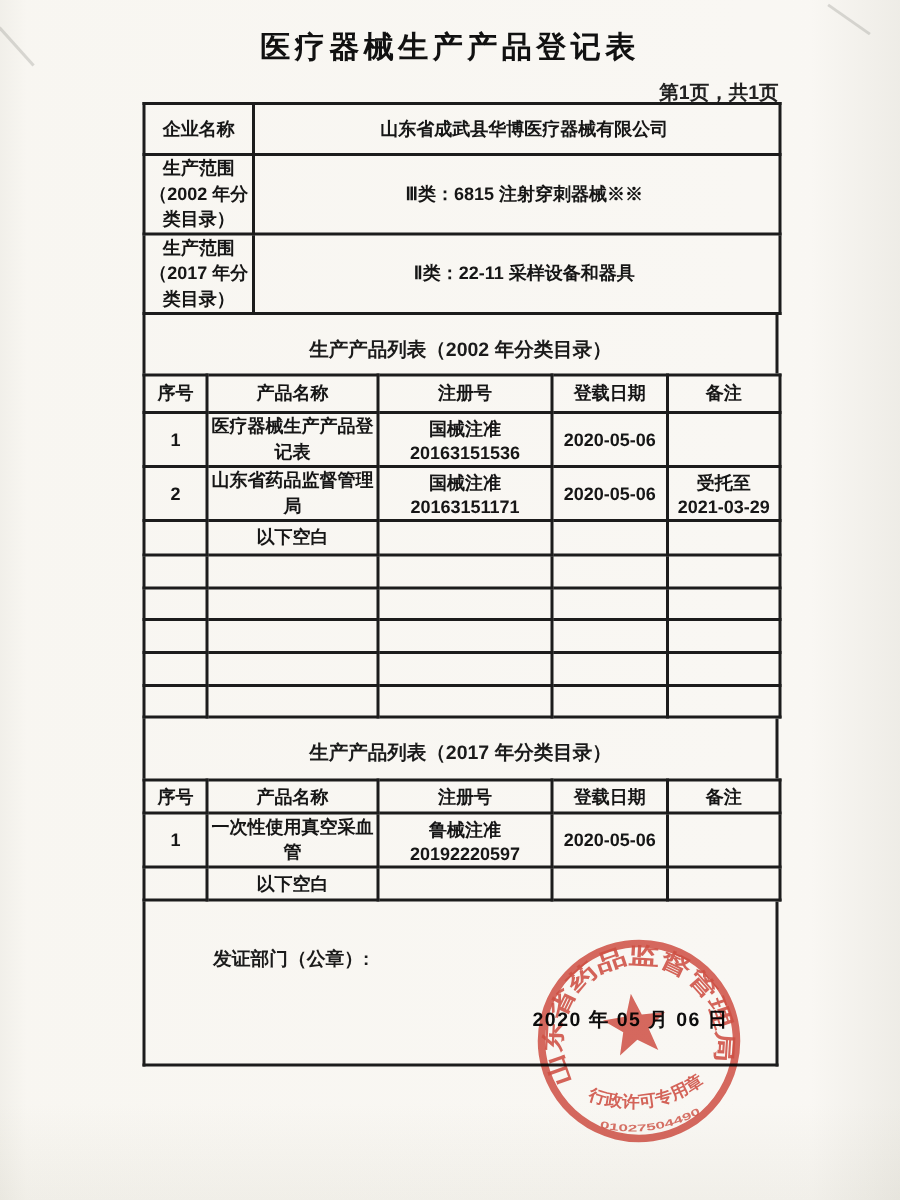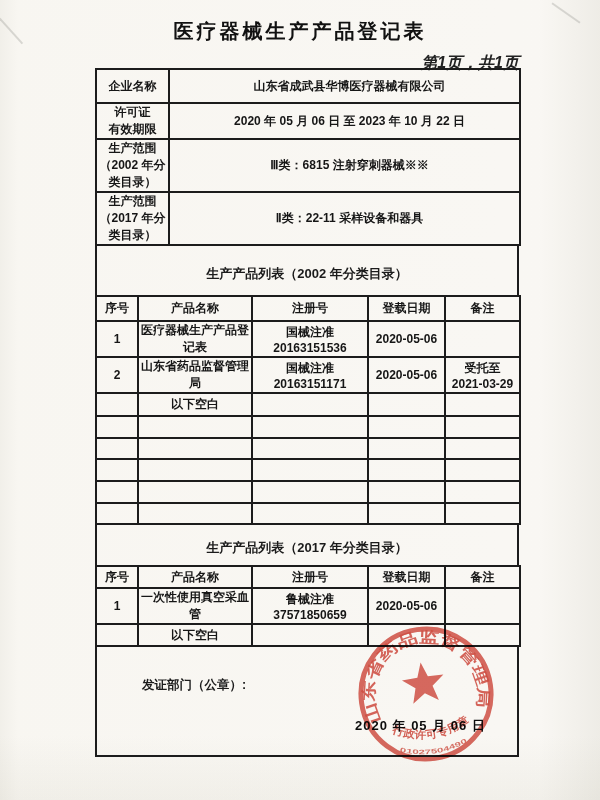--- a/index.html
+++ b/index.html
@@ -24,21 +24,21 @@
 
   .title {
     position:absolute; left:0; top:18px; width:600px;
     text-align:center;
     font-family:"Liberation Serif", serif;
     font-size:20px; font-weight:bold; letter-spacing:3px;
     color:#111;
   }
   .page-note {
     position:absolute; top:53px; left:95px; width:424px;
-    text-align:right; font-size:16px; font-weight:bold; color:#222;font-style:italic;
+    text-align:right; font-size:13px; font-weight:bold; color:#222;
   }
 
   .sheet { position:absolute; left:95px; top:68px; width:424px; }
 
   table { border-collapse:collapse; table-layout:fixed; width:424px; }
   td, th { border:2px solid #1c1c1c; font-size:12px; font-weight:bold; color:#161616;
            text-align:center; vertical-align:middle; white-space:pre-line; overflow:hidden; }
   .val { text-align:center; padding-left:10px; }
   .section-band {
     width:424px; border-left:2px solid #1c1c1c; border-right:2px solid #1c1c1c;
@@ -78,41 +78,36 @@
     <table class="stack">
       <colgroup>
           <col style="width:73px">
           <col style="width:351px">
         </colgroup>
       <tbody>
           <tr style="height:34px">
         <td>企业名称</td>
         <td class="val">山东省成武县华博医疗器械有限公司</td>
       </tr>
-      <tr style="height:32px">
-        <td>许可证
-有效期限</td>
-        <td class="val">2020 年 05 月 06 日  至 2023 年 10 月 22 日</td>
-      </tr>
       <tr style="height:46px">
         <td>生产范围
 （2002 年分
 类目录）</td>
         <td class="val">Ⅲ类：6815 注射穿刺器械※※</td>
       </tr>
       <tr style="height:42px">
         <td>生产范围
 （2017 年分
 类目录）</td>
         <td class="val">Ⅱ类：22-11 采样设备和器具</td>
       </tr>
     </tbody>
       </table>
 
-    <div class="section-band" style="height:49px">生产产品列表（2002 年分类目录）</div>
+    <div class="section-band" style="height:39px">生产产品列表（2002 年分类目录）</div>
 
     <table class="stack">
       <colgroup>
           <col style="width:42px">
           <col style="width:114px">
           <col style="width:116px">
           <col style="width:77px">
           <col style="width:75px">
         </colgroup>
       <tbody>
@@ -200,21 +195,21 @@
         <td>序号</td>
         <td>产品名称</td>
         <td>注册号</td>
         <td>登载日期</td>
         <td>备注</td>
       </tr>
       <tr style="height:33px">
         <td>1</td>
         <td>一次性使用真空采血管</td>
         <td>鲁械注准
-37571850659</td>
+20192220597</td>
         <td>2020-05-06</td>
         <td></td>
       </tr>
       <tr style="height:22px">
         <td></td>
         <td>以下空白</td>
         <td></td>
         <td></td>
         <td></td>
       </tr>

